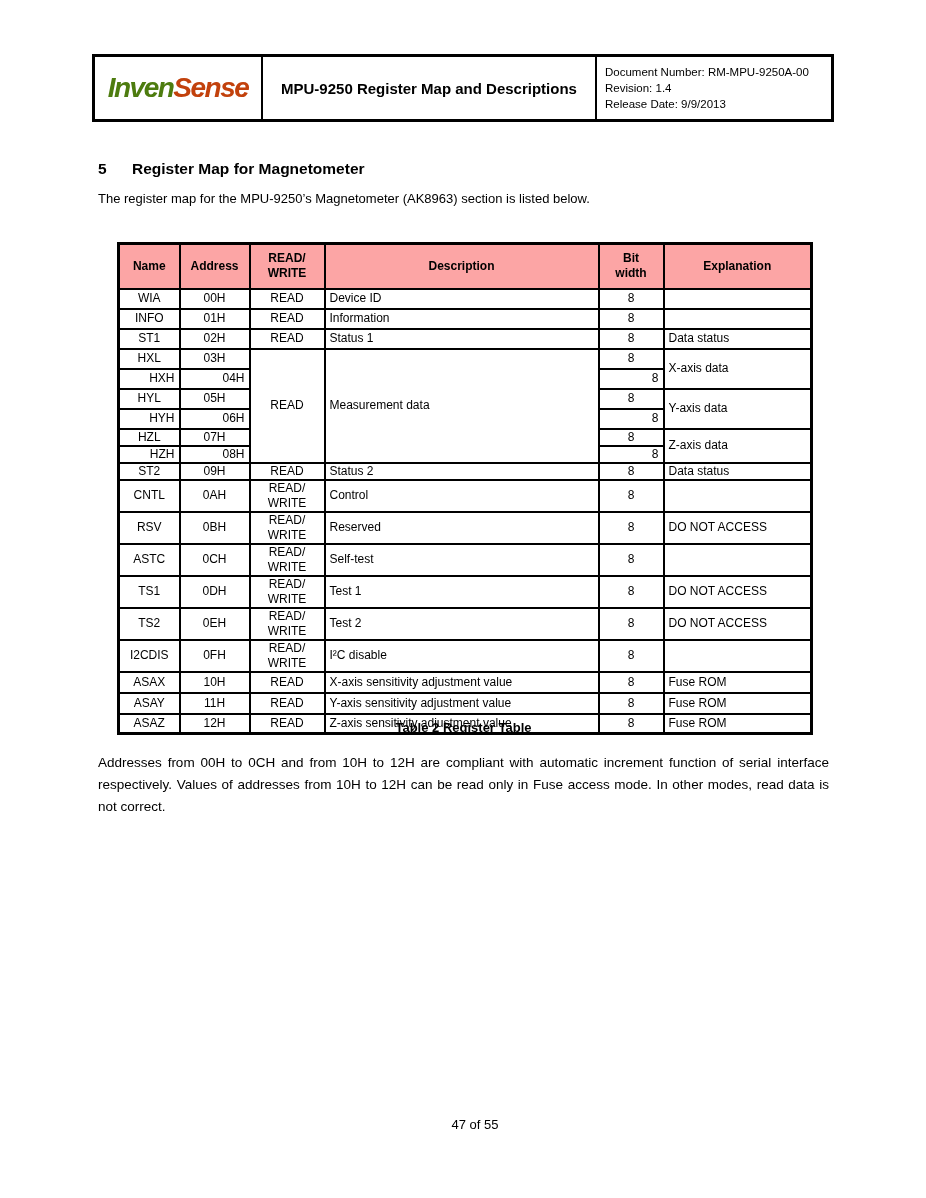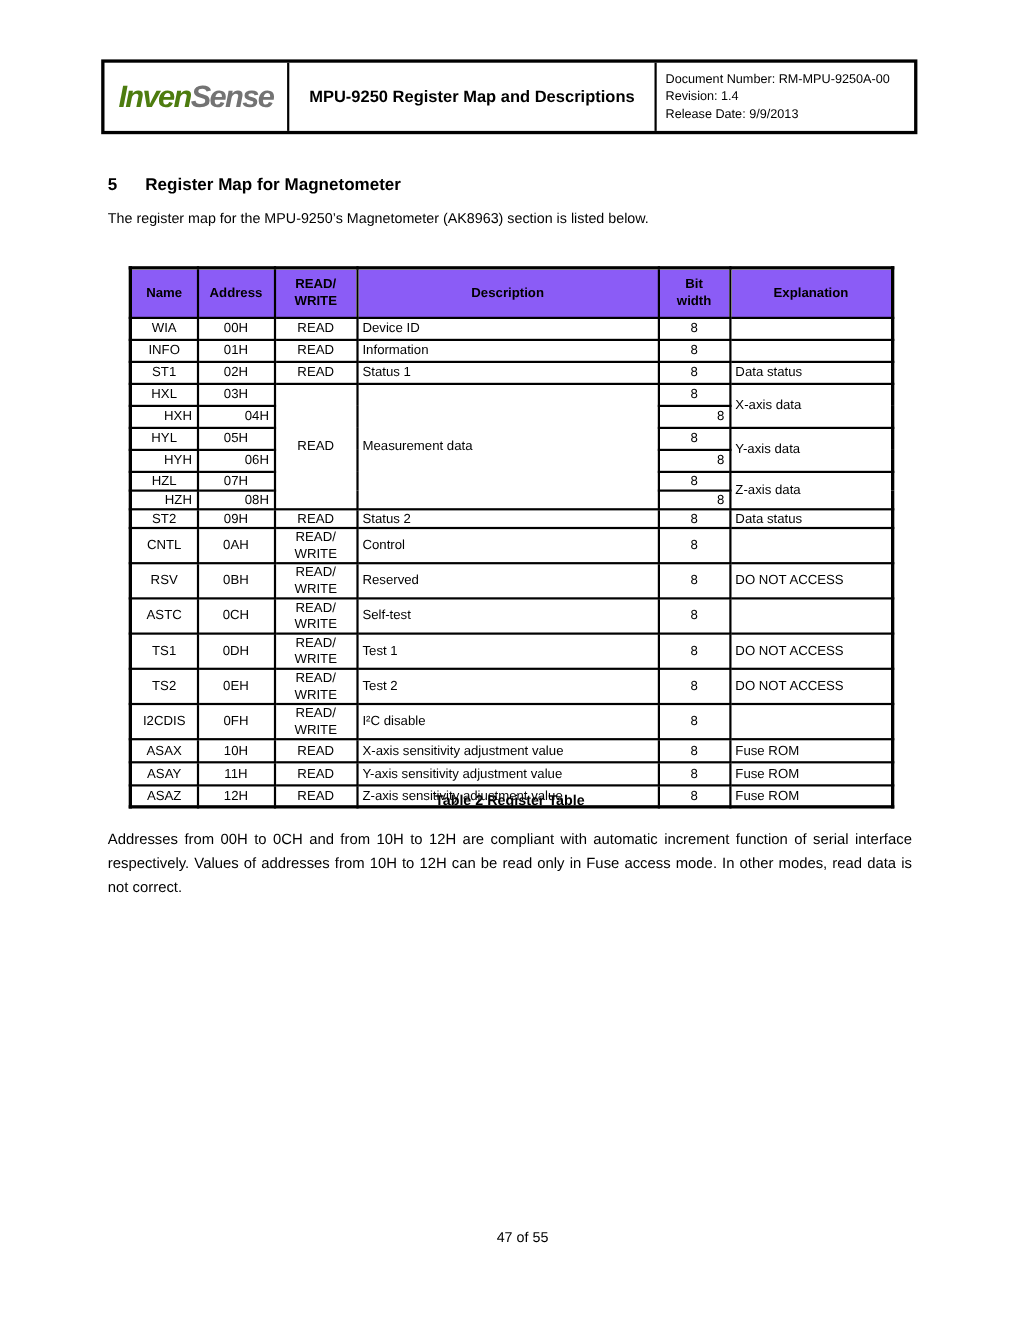--- a/index.html
+++ b/index.html
@@ -43,21 +43,21 @@
              line-height: 1.62; text-align: justify; }
   .footer { position: absolute; left: 12px; top: 1117px; width: 926px; text-align: center; font-size: 13px; }
 </style>
 </head>
 <body>
 
 <div class="page">
 
   <div class="header-box">
     <div class="header-logo">
-      <span class="logo-text"><span style="color: #4d7c0f;">Inven</span><span style="color: #737373;">Sense</span></span>
+      <span class="logo-text"><span style="color: #4d7c0f;">Inven</span><span style="color: #c2410c;">Sense</span></span>
     </div>
     <div class="header-title">MPU-9250 Register Map and Descriptions</div>
     <div class="header-doc">
       <div>Document Number: RM-MPU-9250A-00</div>
       <div>Revision: 1.4</div>
       <div>Release Date: 9/9/2013</div>
     </div>
   </div>
 
   <div class="section-heading">
@@ -70,21 +70,21 @@
     <table class="reg">
       <colgroup>
         <col style="width:61px">
           <col style="width:70px">
           <col style="width:75px">
         <col style="width:274px">
           <col style="width:65px">
           <col style="width:148px">
       </colgroup>
       <tbody>
-        <tr style="background-color: #8b5cf6; margin-left: 40px;">
+        <tr style="background-color: #fca5a5; margin-left: 40px;">
           <th>Name</th>
           <th>Address</th>
           <th>READ/
 WRITE</th>
           <th>Description</th>
           <th>Bit
 width</th>
           <th>Explanation</th>
         </tr>
 

